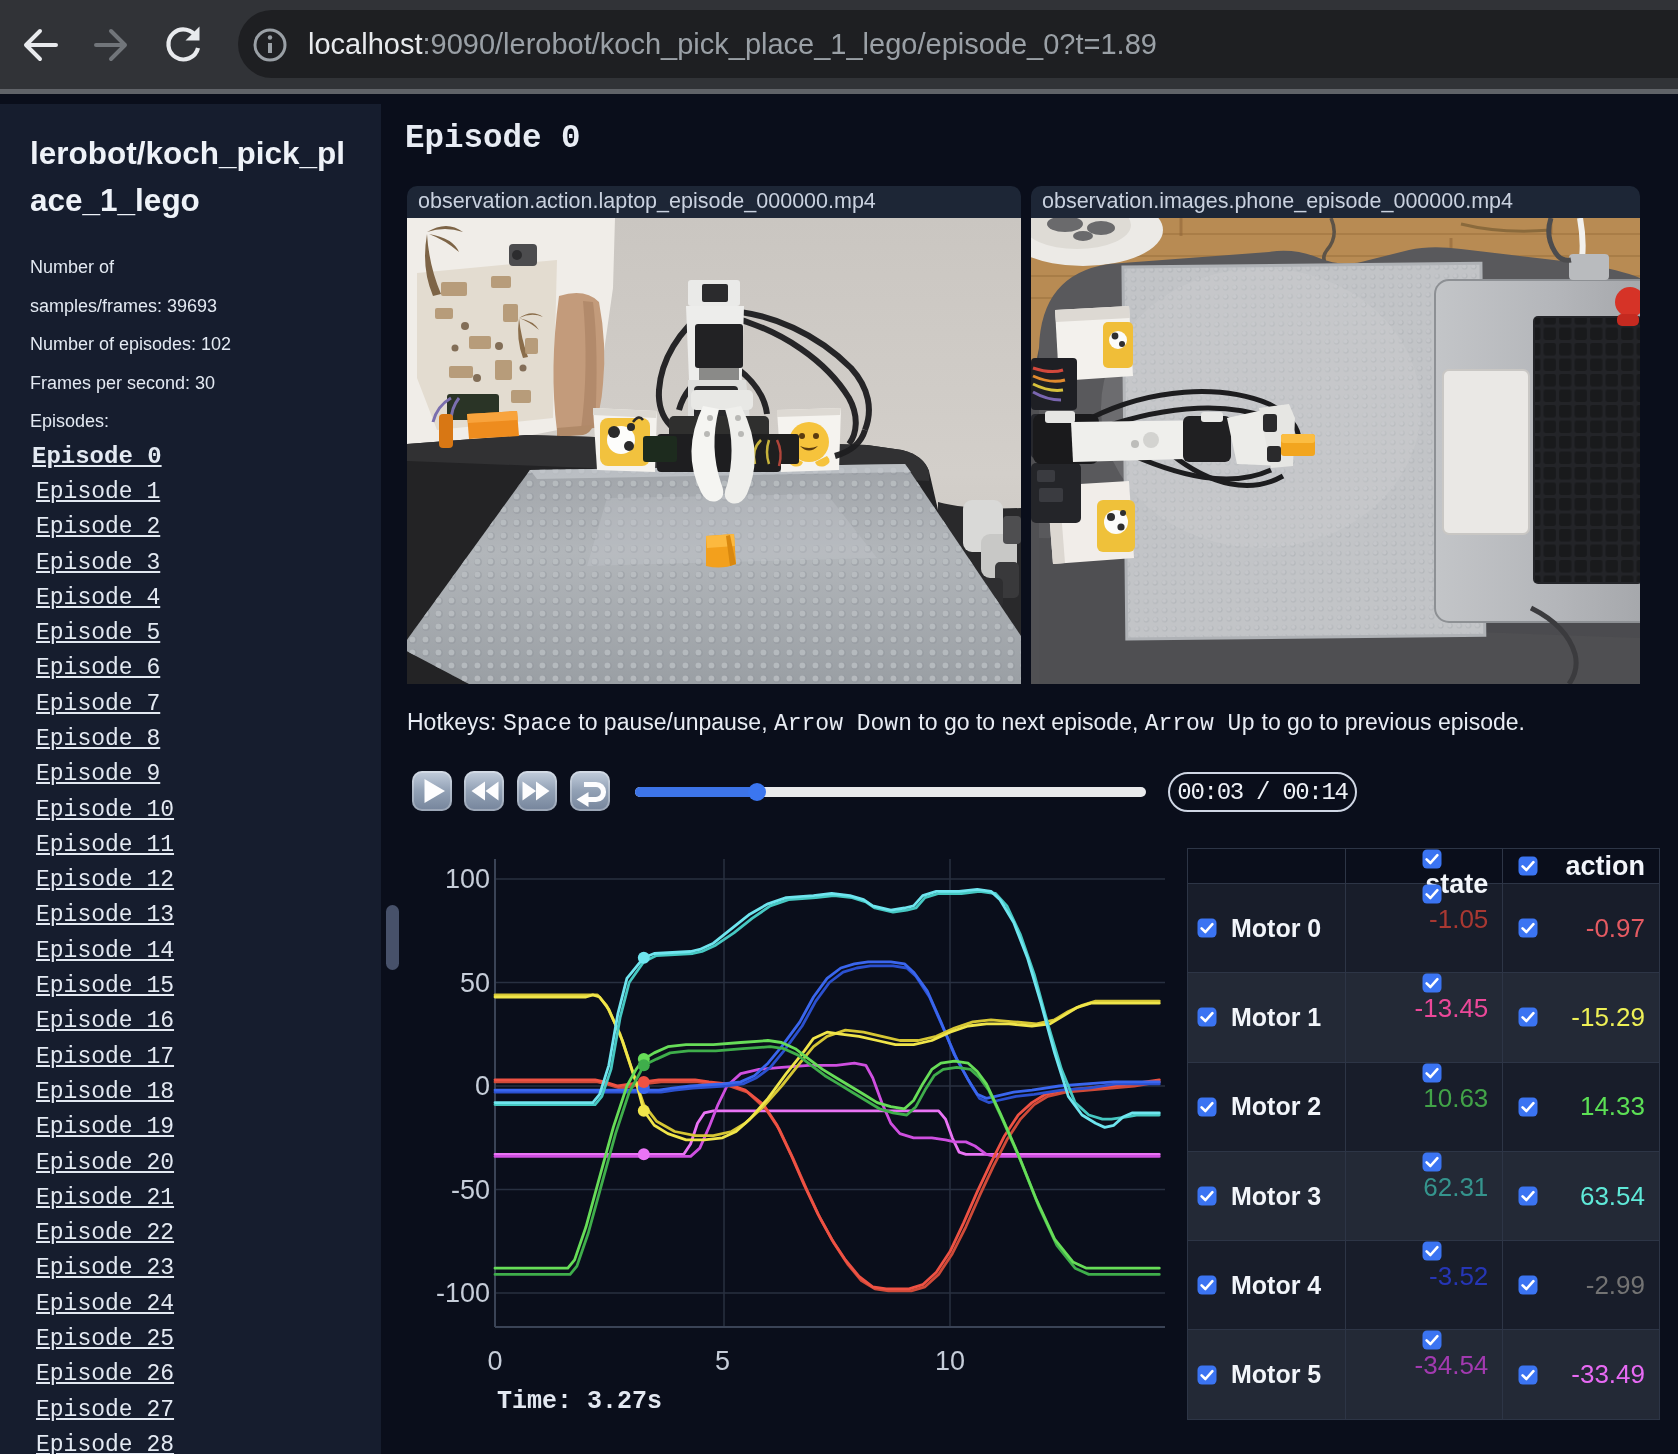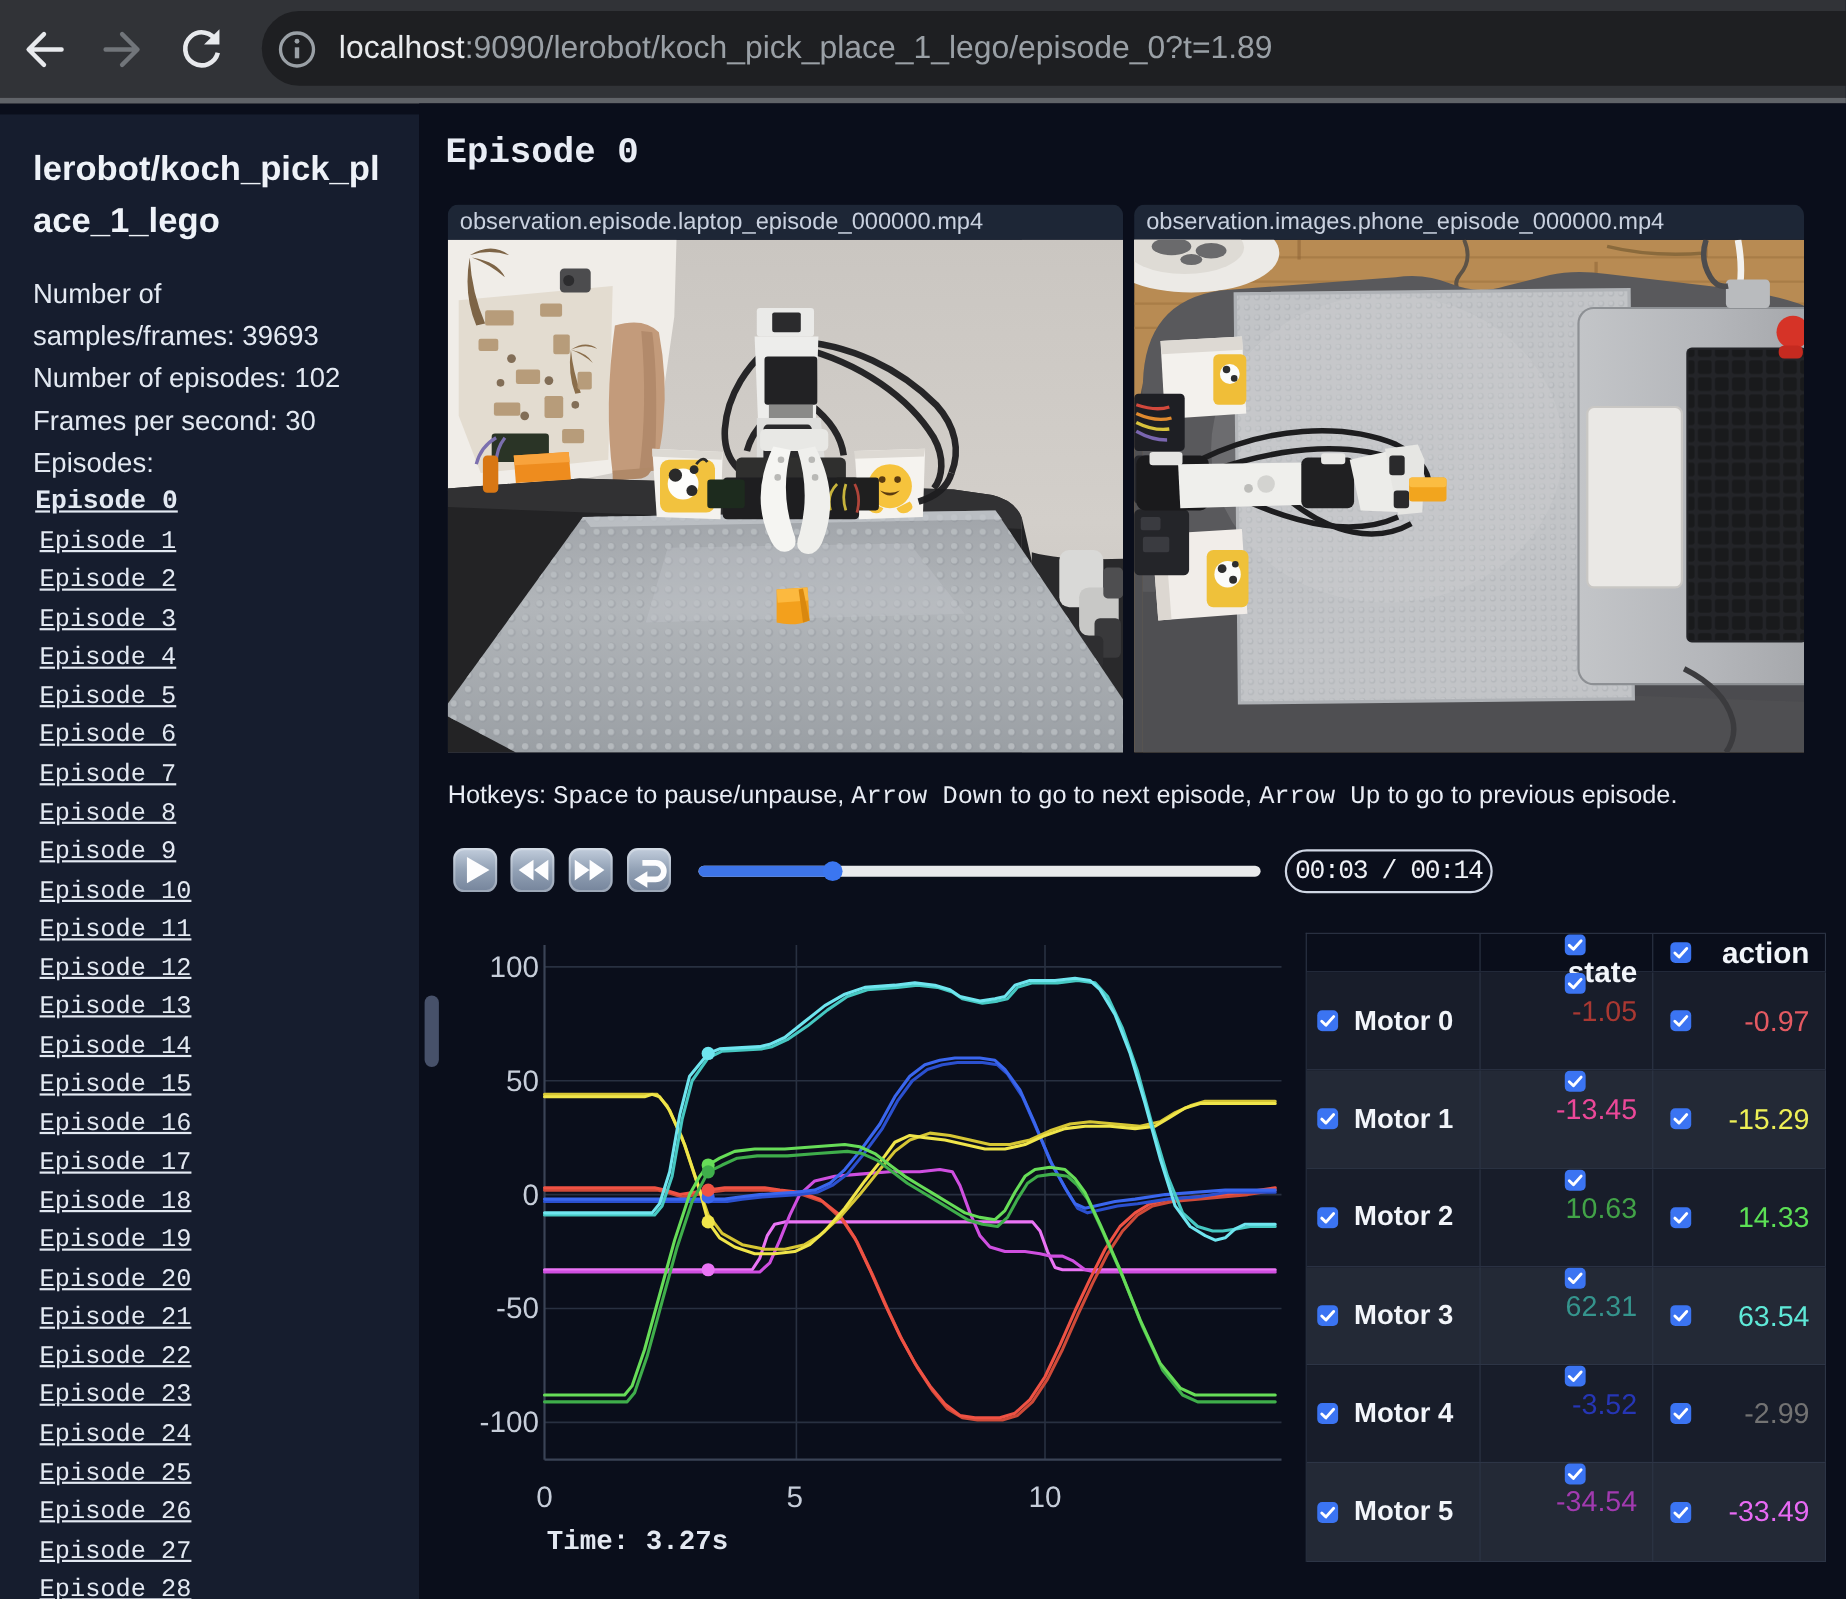--- a/index.html
+++ b/index.html
@@ -8,21 +8,21 @@
 #chrome .bline { position:absolute; left:0; top:89px; width:100%; height:5px; background:#606368; }
 #pill { position:absolute; left:238px; top:10px; width:1480px; height:68px;
   border-radius:34px; background:#1e1f22; }
 #navic { position:absolute; top:0; left:0; height:90px; }
 #url { position:absolute; left:308px; top:28px; font-size:29px; color:#e8eaed; white-space:nowrap; }
 #url .dim { color:#9aa0a6; }
 #sidebar { position:absolute; left:0; top:104px; width:381px; height:1360px;
   background:#161d2e; color:#e7ecf5; }
 #sidebar h1 { margin:26px 24px 0 30px; font-size:31.5px; line-height:46.5px; font-weight:bold;
   letter-spacing:0px; color:#eef2f8; }
-#stats { margin:25px 24px 0 30px; font-size:25px; line-height:38.6px; color:#e3e9f2; }
+#stats { margin:25px 24px 0 30px; font-size:18px; line-height:38.6px; color:#e3e9f2; }
 #eplist { margin:-2px 0 0 36px; list-style:none; font-family:"Liberation Mono", monospace;
   font-size:23px; }
 #eplist li { height:35.3px; display:flex; align-items:center; }
 #eplist a { color:#e3e9f2; text-decoration:underline; }
 #eplist li.cur { margin-left:-4px; }
 #eplist li.cur a { font-weight:bold; font-size:24px; }
 #thumb { position:absolute; left:386px; top:905px; width:13px; height:65px;
   border-radius:7px; background:#47516a; z-index:6; }
 #main { position:absolute; left:381px; top:94px; width:1297px; height:1360px; background:#0a0e1b; }
 h2 { position:absolute; left:405px; top:120px; font-family:"Liberation Mono", monospace;
@@ -173,21 +173,21 @@
       </li>
 <li>
         <a>Episode 28</a>
       </li>
   </ul>
 </div>
 <div id="thumb"></div>
 <div id="main"></div>
 <h2>Episode 0</h2>
 <div class="panel" style="left:407px;width:614px">
-  <div class="phead">observation.episode.laptop_episode_000000.mp4</div>
+  <div class="phead">observation.action.laptop_episode_000000.mp4</div>
   <svg width="614" height="466" viewBox="0 0 614 466">
 <defs>
 <linearGradient id="wall1" x1="0" y1="0" x2="0" y2="1">
  <stop offset="0" stop-color="#cac6c1"></stop>
           <stop offset="0.55" stop-color="#d3cfca"></stop>
           <stop offset="1" stop-color="#c5c1bc"></stop>
 </linearGradient>
 <linearGradient id="plate1" x1="0" y1="0" x2="0" y2="1">
  <stop offset="0" stop-color="#a0a4a9"></stop>
           <stop offset="0.4" stop-color="#b2b6ba"></stop>

